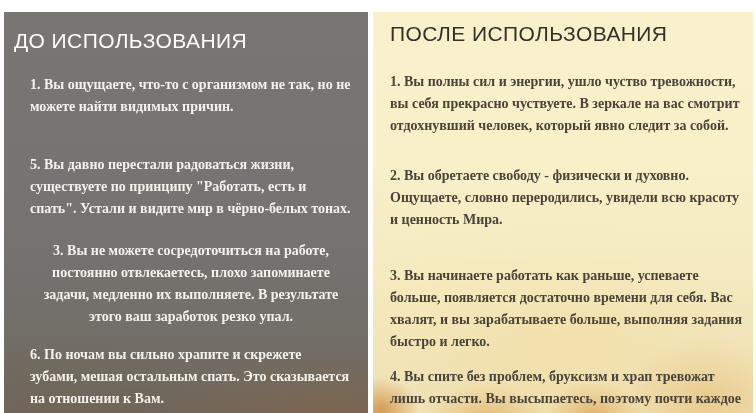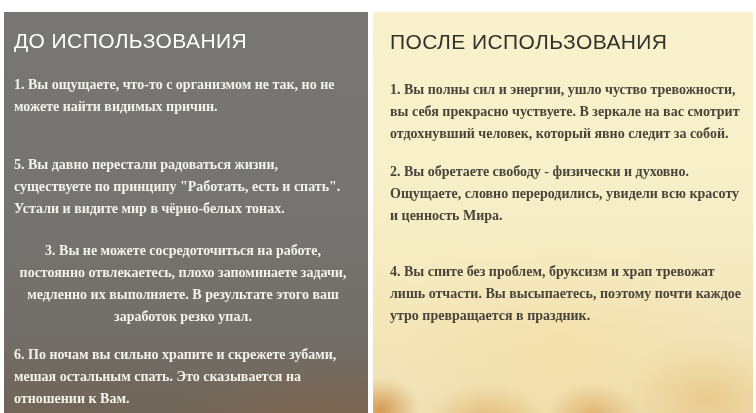--- a/index.html
+++ b/index.html
@@ -26,21 +26,21 @@
     width: 364px;
     padding: 16px 16px 0 10px;
     background:
       radial-gradient(ellipse 240px 110px at 88% 104%, rgba(150,100,58,0.40), rgba(150,100,58,0) 70%),
       radial-gradient(ellipse 300px 130px at 15% 106%, rgba(115,92,68,0.30), rgba(115,92,68,0) 72%),
       linear-gradient(180deg, #787673 0%, #767472 45%, #73706b 75%, #6f675c 100%);
   }
   .panel-after {
     left: 373px;
     width: 380px;
-    padding: 17px 6px 0 17px;
+    padding: 9px 6px 0 17px;
     background:
       linear-gradient(180deg, rgba(248,241,203,1) 0%, rgba(248,240,201,1) 38%, rgba(247,238,198,0.85) 58%, rgba(246,235,194,0.50) 78%, rgba(246,233,191,0.22) 100%),
       radial-gradient(ellipse 55px 45px at 2% 99%, rgba(200,122,38,0.90), rgba(200,122,38,0) 70%),
       radial-gradient(ellipse 90px 60px at 30% 103%, rgba(214,152,64,0.75), rgba(214,152,64,0) 70%),
       radial-gradient(ellipse 70px 50px at 58% 101%, rgba(208,138,52,0.70), rgba(208,138,52,0) 70%),
       radial-gradient(ellipse 120px 85px at 88% 96%, rgba(224,174,94,0.65), rgba(224,174,94,0) 72%),
       radial-gradient(ellipse 230px 160px at 50% 80%, rgba(241,216,152,0.90), rgba(241,216,152,0) 75%),
       radial-gradient(ellipse 160px 130px at 8% 68%, rgba(244,229,172,0.80), rgba(244,229,172,0) 75%),
       #eedfb2;
   }
@@ -53,30 +53,30 @@
     letter-spacing: 0.4px;
   }
   .panel-before .panel-title { color: var(--before-title, #ffffff); }
   .panel-after  .panel-title { color: var(--after-title,  #32312b); }
   .item {
     margin: 0;
     font-size: 14px;
     line-height: 22px;
     font-weight: 700;
   }
-  .panel-before .item { color: var(--before-text, #f4f2ec); }
+  .panel-before .item { color: var(--before-text, #f4f2ec); margin-left: 16px; }
   .panel-after  .item { color: var(--after-text,  #49443a); }
 
   
   .panel-before .item:nth-of-type(1) { margin-top: 20px; margin-bottom: 36px; }
   .panel-before .item:nth-of-type(2) { margin-bottom: 20px; }
   .panel-before .item:nth-of-type(3) { margin-bottom: 16px; text-align: center; }
   .panel-before .item:nth-of-type(4) { margin-bottom: 16px; }
 
-  .panel-after .item:nth-of-type(1) { margin-top: 24px; margin-bottom: 16px; }
+  .panel-after .item:nth-of-type(1) { margin-top: 24px; margin-bottom: 28px; }
   .panel-after .item:nth-of-type(2) { margin-bottom: 34px; }
   .panel-after .item:nth-of-type(3) { margin-bottom: 13px; }
   .panel-after .item:nth-of-type(4) { margin-bottom: 16px; }
 </style>
 </head>
 <body>
 
 <div class="page">
 
   <section class="panel panel-before">
@@ -85,17 +85,18 @@
     <p class="item">5. Вы давно перестали радоваться жизни, существуете по принципу "Работать, есть и спать". Устали и видите мир в чёрно-белых тонах.</p>
     <p class="item">3. Вы не можете сосредоточиться на работе, постоянно отвлекаетесь, плохо запоминаете задачи, медленно их выполняете. В результате этого ваш заработок резко упал.</p>
     <p class="item">6. По ночам вы сильно храпите и скрежете зубами, мешая остальным спать. Это сказывается на отношении к Вам.</p>
 
   </section>
 
   <section class="panel panel-after">
     <h2 class="panel-title">ПОСЛЕ ИСПОЛЬЗОВАНИЯ</h2>
     <p class="item">1. Вы полны сил и энергии, ушло чуство тревожности, вы себя прекрасно чуствуете. В зеркале на вас смотрит отдохнувший человек, который явно следит за собой.</p>
     <p class="item">2. Вы обретаете свободу - физически и духовно. Ощущаете, словно переродились, увидели всю красоту и ценность Мира.</p>
+    <p class="item">3. Вы начинаете работать как раньше, успеваете больше, появляется достаточно времени для себя. Вас хвалят, и вы зарабатываете больше, выполняя задания быстро и легко.</p>
     <p class="item">4. Вы спите без проблем, бруксизм и храп тревожат лишь отчасти. Вы высыпаетесь, поэтому почти каждое утро превращается в праздник.</p>
 
   </section>
 
 </div>
 
 </body></html>

